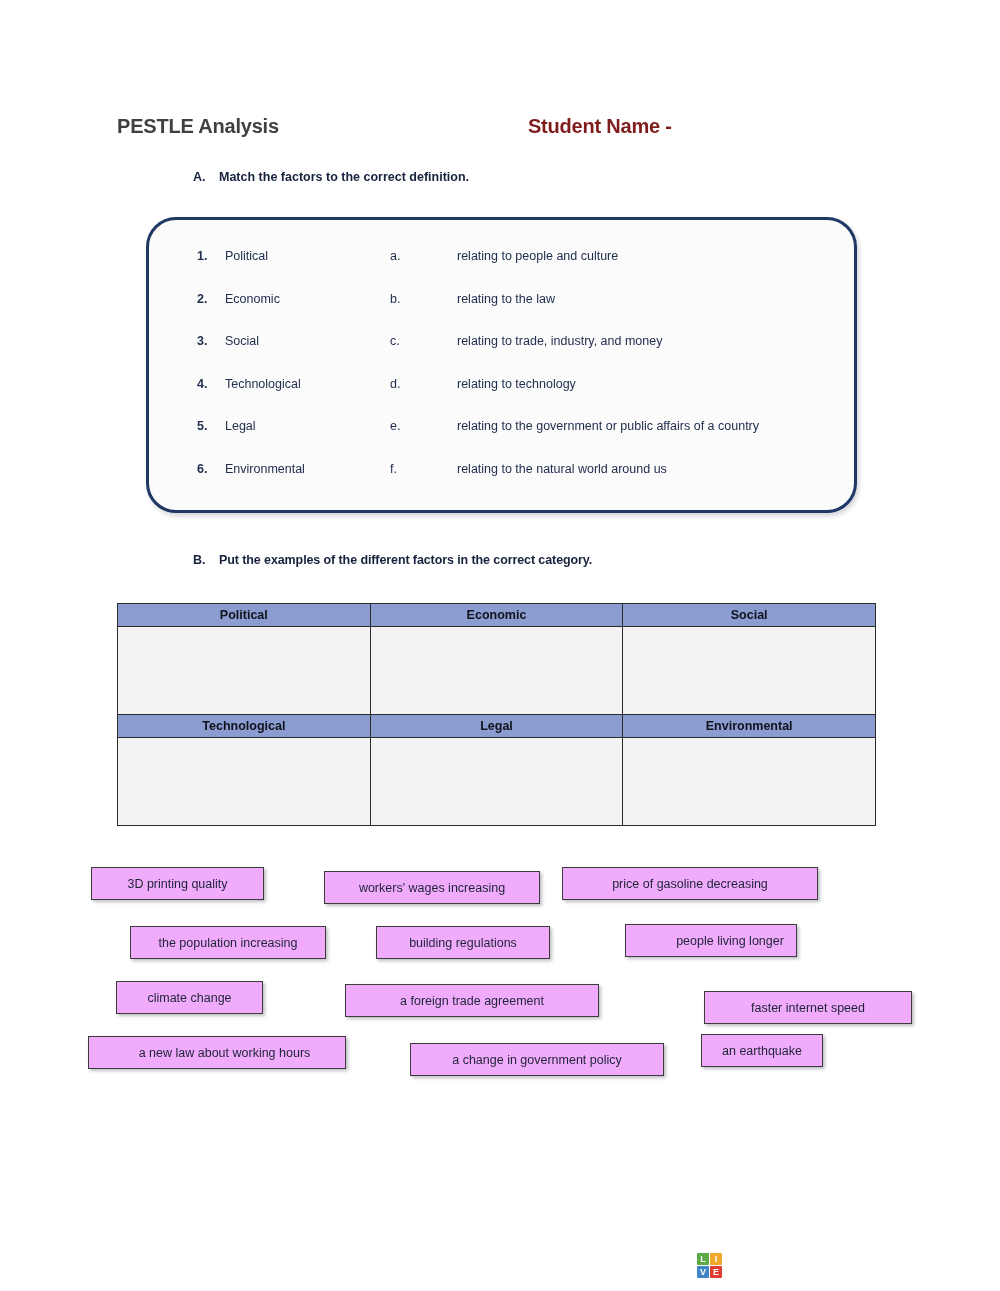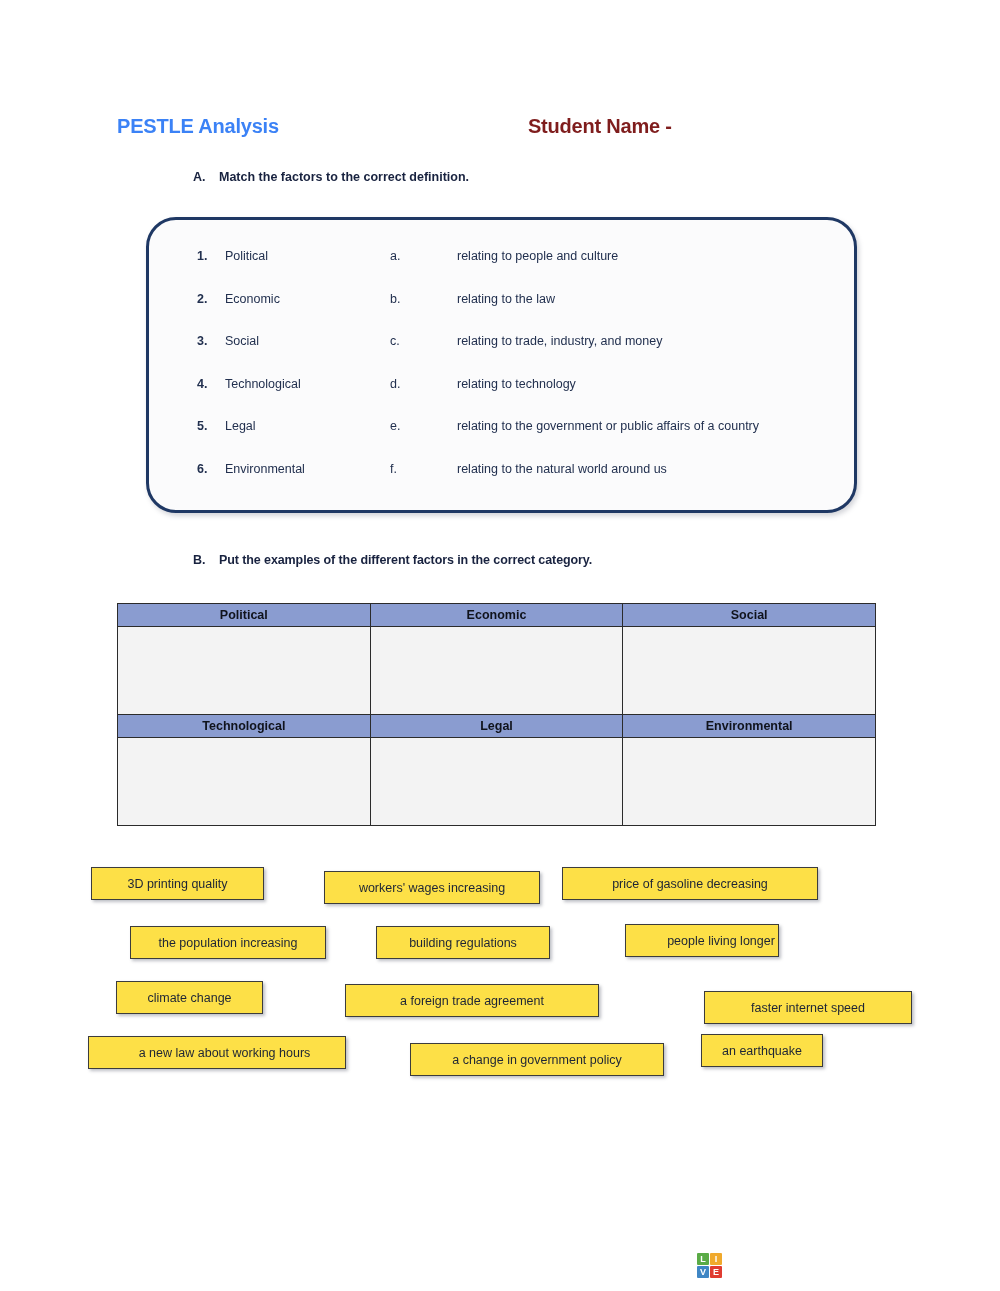--- a/index.html
+++ b/index.html
@@ -21,21 +21,21 @@
     position: absolute;
     top: 115px;
     left: 117px;
     width: 760px;
     display: flex;
     align-items: baseline;
   }
   .doc-title {
     font-size: 20px;
     font-weight: bold;
-    color: #3b82f6;
+    color: #404040;
     letter-spacing: -0.2px;
     white-space: nowrap;
   }
   .student-name {
     font-size: 20px;
     font-weight: bold;
     color: #7f1d1d;
     letter-spacing: -0.2px;
     white-space: nowrap;
     margin-left: 249px;
@@ -127,21 +127,21 @@
   }
   .cat-drop {
     background: #f3f3f3;
     height: 87px;
   }
 
   
   .chip {
     position: absolute;
     box-sizing: border-box;
-    background: #fde047;
+    background: #f0abfc;
     border: 1px solid #3c3c3c;
     box-shadow: 2px 2px 3px rgba(110,115,128,0.45);
     font-size: 12.5px;
     color: #1d2435;
     display: flex;
     align-items: center;
     justify-content: center;
     white-space: nowrap;
     height: 33px;
   }
@@ -269,21 +269,21 @@
   </tr>
 </tbody>
   </table>
 
 <div id="chip-layer">
     <div class="chip" style="left: 91px; top: 867px; width: 173px;">3D printing quality</div>
     <div class="chip" style="left: 324px; top: 871px; width: 216px;">workers' wages increasing</div>
     <div class="chip" style="left: 562px; top: 867px; width: 256px;">price of gasoline decreasing</div>
     <div class="chip" style="left: 130px; top: 926px; width: 196px;">the population increasing</div>
     <div class="chip" style="left: 376px; top: 926px; width: 174px;">building regulations</div>
-    <div class="chip" style="left: 625px; top: 924px; width: 154px; padding-left: 38px;">people living longer</div>
+    <div class="chip" style="left: 625px; top: 924px; width: 172px; padding-left: 38px;">people living longer</div>
     <div class="chip" style="left: 116px; top: 981px; width: 147px;">climate change</div>
     <div class="chip" style="left: 345px; top: 984px; width: 254px;">a foreign trade agreement</div>
     <div class="chip" style="left: 704px; top: 991px; width: 208px;">faster internet speed</div>
     <div class="chip" style="left: 88px; top: 1036px; width: 258px; padding-left: 15px;">a new law about working hours</div>
     <div class="chip" style="left: 410px; top: 1043px; width: 254px;">a change in government policy</div>
     <div class="chip" style="left: 701px; top: 1034px; width: 122px;">an earthquake</div>
   </div>
 
 <div class="lw-logo">
   <div class="lw-tiles">

